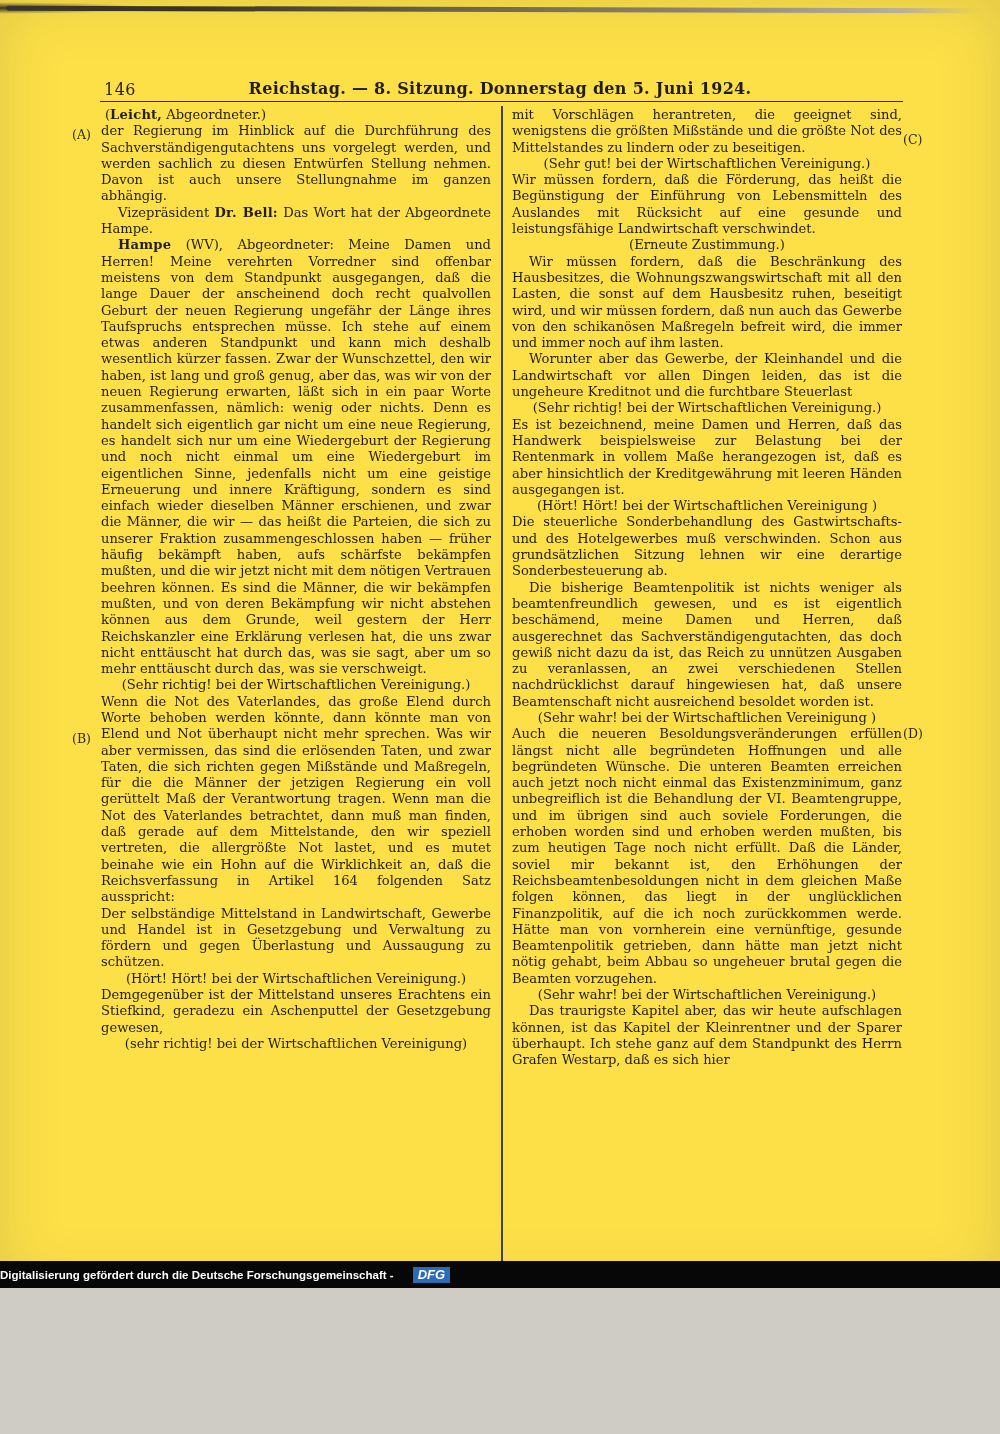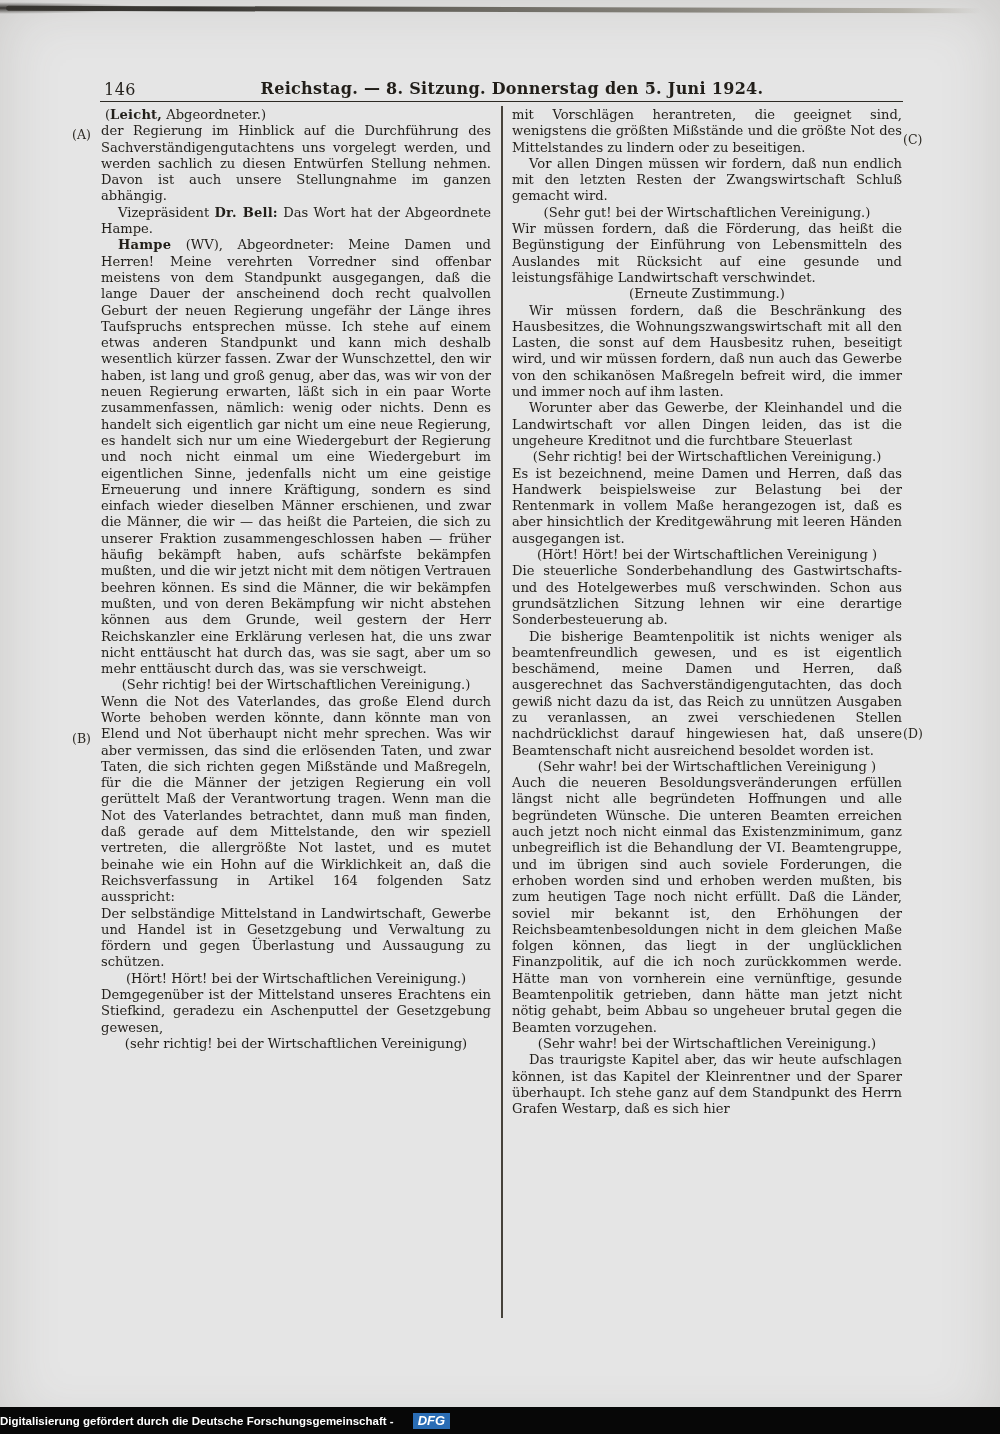--- a/index.html
+++ b/index.html
@@ -1,37 +1,37 @@
 <!DOCTYPE html>
 <html lang="de"><head>
 <meta charset="utf-8">
 <style>
   html,body { margin:0; padding:0; }
   body { background:#cfccc5; font-family:"DejaVu Serif", serif; }
   .page {
-    position:relative; width:1000px; height:1434px; margin:0 auto;
-    background:#e5e5e5; color:#211e19; overflow:hidden;
+    position:relative; width:1000px; height:1288px; margin:0 auto;
+    background:#fde047; color:#211e19; overflow:hidden;
     box-shadow: inset 0 0 60px rgba(90,85,70,.18);
   }
   
   .scan-top-edge {
     position:absolute; top:7px; left:6px; width:975px; height:5px;
     background:linear-gradient(to right, #34322d 0%, #23211d 18%, #5a574f 45%, #7e7b72 70%, #b0ada3 92%, transparent 100%);
     border-radius:3px; transform:rotate(0.15deg); opacity:.9;
   }
   .scan-top-blot {
     position:absolute; top:2px; left:0; width:150px; height:12px;
     background:radial-gradient(ellipse at left, rgba(30,28,24,.85), transparent 70%);
   }
 
   .page-num {
     position:absolute; top:80px; left:104px; font-size:16px; letter-spacing:.5px;
   }
   .header-title {
-    position:absolute; top:79px; left:162px; width:700px; text-align:center;
+    position:absolute; top:79px; left:150px; width:700px; text-align:center;
     font-size:16px; font-weight:bold; letter-spacing:.3px;
   }
   .header-rule {
     position:absolute; top:101px; left:100px; width:803px; height:0;
     border-top:1.6px solid #2c2923;
   }
   .col-divider {
     position:absolute; top:106px; left:501px; width:1.5px; height:1212px;
     background:#46423b;
   }
@@ -100,21 +100,20 @@
       <p class="p speaker"><strong>Hampe</strong> (WV), Abgeordneter: Meine Damen und Herren! Meine verehrten Vorredner sind offenbar meistens von dem Standpunkt ausgegangen, daß die lange Dauer der anscheinend doch recht qualvollen Geburt der neuen Regierung ungefähr der Länge ihres Taufspruchs entsprechen müsse. Ich stehe auf einem etwas anderen Standpunkt und kann mich deshalb wesentlich kürzer fassen. Zwar der Wunschzettel, den wir haben, ist lang und groß genug, aber das, was wir von der neuen Regierung erwarten, läßt sich in ein paar Worte zusammenfassen, nämlich: wenig oder nichts. Denn es handelt sich eigentlich gar nicht um eine neue Regierung, es handelt sich nur um eine Wiedergeburt der Regierung und noch nicht einmal um eine Wiedergeburt im eigentlichen Sinne, jedenfalls nicht um eine geistige Erneuerung und innere Kräftigung, sondern es sind einfach wieder dieselben Männer erschienen, und zwar die Männer, die wir — das heißt die Parteien, die sich zu unserer Fraktion zusammengeschlossen haben — früher häufig bekämpft haben, aufs schärfste bekämpfen mußten, und die wir jetzt nicht mit dem nötigen Vertrauen beehren können. Es sind die Männer, die wir bekämpfen mußten, und von deren Bekämpfung wir nicht abstehen können aus dem Grunde, weil gestern der Herr Reichskanzler eine Erklärung verlesen hat, die uns zwar nicht enttäuscht hat durch das, was sie sagt, aber um so mehr enttäuscht durch das, was sie verschweigt.</p>
       <p class="center">(Sehr richtig! bei der Wirtschaftlichen Vereinigung.)</p>
       <p class="p noindent">Wenn die Not des Vaterlandes, das große Elend durch Worte behoben werden könnte, dann könnte man von Elend und Not überhaupt nicht mehr sprechen. Was wir aber vermissen, das sind die erlösenden Taten, und zwar Taten, die sich richten gegen Mißstände und Maßregeln, für die die Männer der jetzigen Regierung ein voll gerüttelt Maß der Verantwortung tragen. Wenn man die Not des Vaterlandes betrachtet, dann muß man finden, daß gerade auf dem Mittelstande, den wir speziell vertreten, die allergrößte Not lastet, und es mutet beinahe wie ein Hohn auf die Wirklichkeit an, daß die Reichsverfassung in Artikel 164 folgenden Satz ausspricht:</p>
       <p class="quote">Der selbständige Mittelstand in Landwirtschaft, Gewerbe und Handel ist in Gesetzgebung und Verwaltung zu fördern und gegen Überlastung und Aussaugung zu schützen.</p>
       <p class="center">(Hört! Hört! bei der Wirtschaftlichen Vereinigung.)</p>
       <p class="p noindent">Demgegenüber ist der Mittelstand unseres Erachtens ein Stiefkind, geradezu ein Aschenputtel der Gesetzgebung gewesen,</p>
       <p class="center">(sehr richtig! bei der Wirtschaftlichen Vereinigung)</p>
     </div>
   <div id="col-right" class="column">
       <p class="p noindent">mit Vorschlägen herantreten, die geeignet sind, wenigstens die größten Mißstände und die größte Not des Mittelstandes zu lindern oder zu beseitigen.</p>
-      <p class="p">Vor allen Dingen müssen wir fordern, daß nun endlich mit den letzten Resten der Zwangswirtschaft Schluß gemacht wird.</p>
       <p class="center">(Sehr gut! bei der Wirtschaftlichen Vereinigung.)</p>
       <p class="p noindent">Wir müssen fordern, daß die Förderung, das heißt die Begünstigung der Einführung von Lebensmitteln des Auslandes mit Rücksicht auf eine gesunde und leistungsfähige Landwirtschaft verschwindet.</p>
       <p class="center">(Erneute Zustimmung.)</p>
       <p class="p">Wir müssen fordern, daß die Beschränkung des Hausbesitzes, die Wohnungszwangswirtschaft mit all den Lasten, die sonst auf dem Hausbesitz ruhen, beseitigt wird, und wir müssen fordern, daß nun auch das Gewerbe von den schikanösen Maßregeln befreit wird, die immer und immer noch auf ihm lasten.</p>
       <p class="p">Worunter aber das Gewerbe, der Kleinhandel und die Landwirtschaft vor allen Dingen leiden, das ist die ungeheure Kreditnot und die furchtbare Steuerlast</p>
       <p class="center">(Sehr richtig! bei der Wirtschaftlichen Vereinigung.)</p>
       <p class="p noindent">Es ist bezeichnend, meine Damen und Herren, daß das Handwerk beispielsweise zur Belastung bei der Rentenmark in vollem Maße herangezogen ist, daß es aber hinsichtlich der Kreditgewährung mit leeren Händen ausgegangen ist.</p>
       <p class="center">(Hört! Hört! bei der Wirtschaftlichen Vereinigung )</p>
       <p class="p noindent">Die steuerliche Sonderbehandlung des Gastwirtschafts- und des Hotelgewerbes muß verschwinden. Schon aus grundsätzlichen Sitzung lehnen wir eine derartige Sonderbesteuerung ab.</p>
       <p class="p">Die bisherige Beamtenpolitik ist nichts weniger als beamtenfreundlich gewesen, und es ist eigentlich beschämend, meine Damen und Herren, daß ausgerechnet das Sachverständigengutachten, das doch gewiß nicht dazu da ist, das Reich zu unnützen Ausgaben zu veranlassen, an zwei verschiedenen Stellen nachdrücklichst darauf hingewiesen hat, daß unsere Beamtenschaft nicht ausreichend besoldet worden ist.</p>

